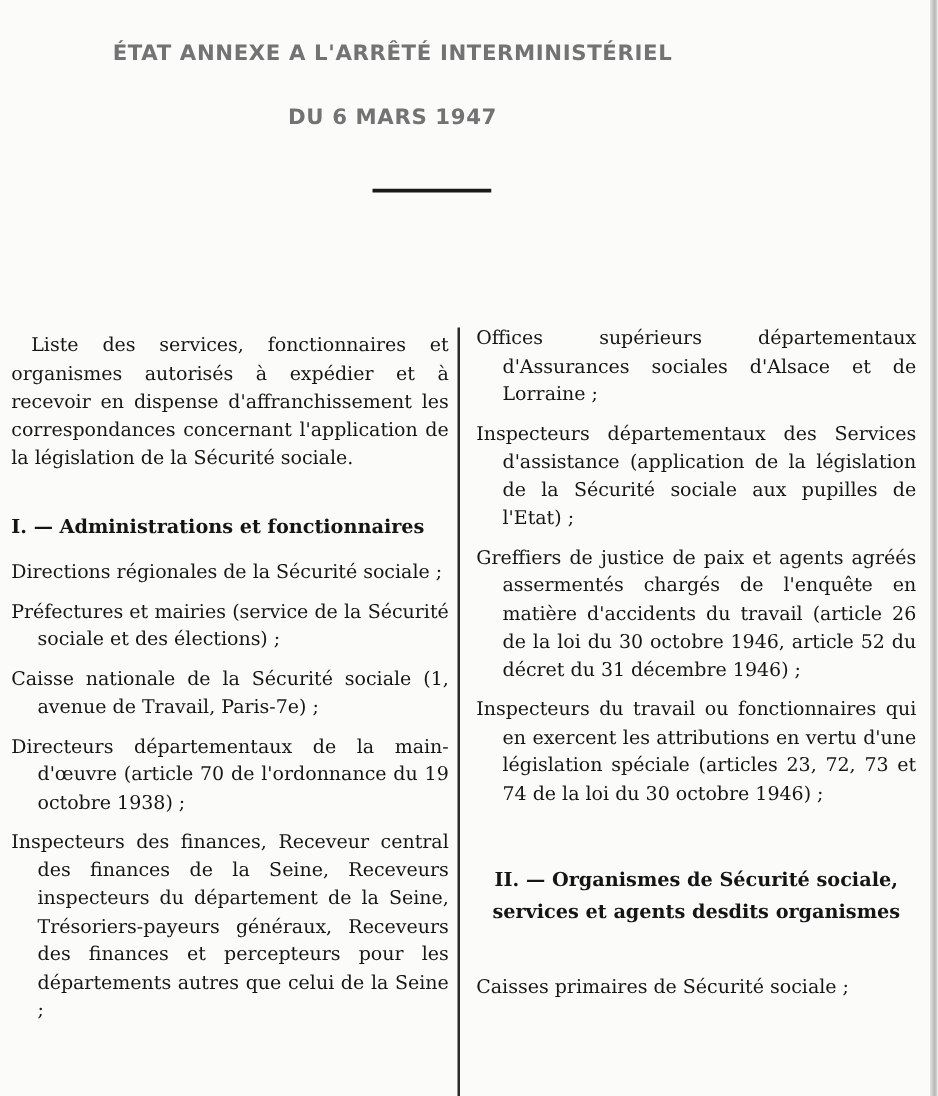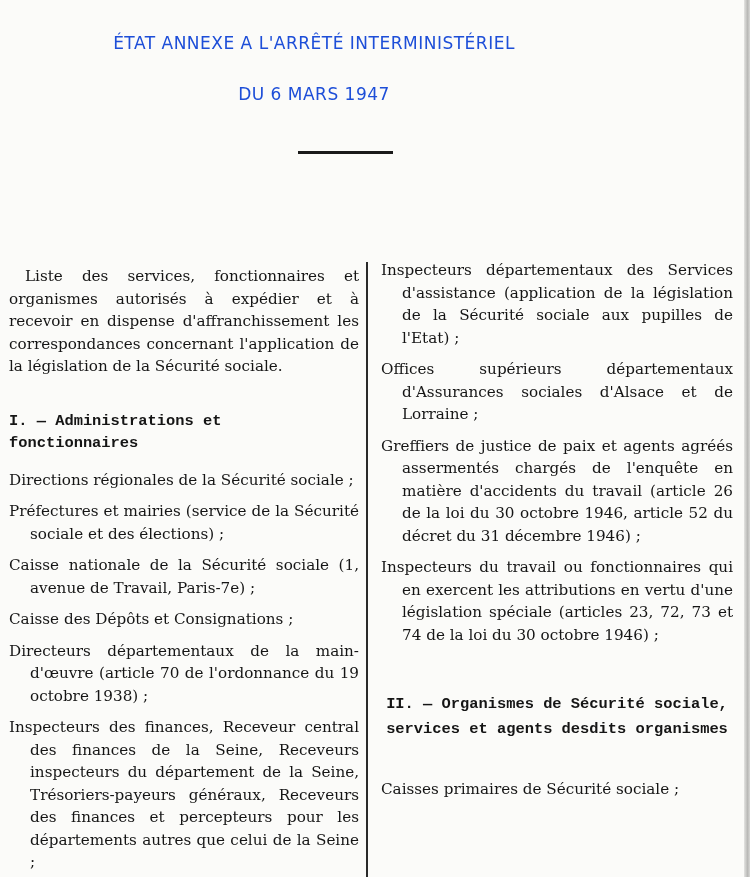--- a/index.html
+++ b/index.html
@@ -19,23 +19,23 @@
       position: absolute;
       top: 0; right: 0;
       width: 6px; height: 877px;
       background: linear-gradient(to right, #e4e4e2, #b8b8b6 60%, #d9d9d7);
     }
     .title {
       position: absolute;
       left: 0; width: 628px;
       text-align: center;
       font-family: "DejaVu Sans", "Liberation Sans", sans-serif;
-      font-weight: normal;
+      font-weight: bold;
       letter-spacing: 0.5px;
-      color: #1d4ed8;
+      color: #737373;
     }
     .title-1 { top: 33px; font-size: 17px; }
     .title-2 { top: 84px; font-size: 17px; }
     .title-rule {
       position: absolute;
       top: 151px; left: 298px;
       width: 95px; height: 3px;
       background: #1a1a1a;
     }
     .col {
@@ -53,21 +53,20 @@
     }
     .intro {
       text-indent: 16px;
       text-align: justify;
       margin: 0 0 32px 0;
     }
     .section-heading {
       font-weight: bold;
       margin: 0 0 14px 0;
       font-size: 15.4px;
-      font-family: Liberation Mono, monospace;
     }
     .section-heading.right {
       text-align: center;
       margin: 46px 0 16px 0;
       line-height: 25px;
     }
     .entry {
       margin: 0 0 9px 0;
       padding-left: 21px;
       text-indent: -21px;
@@ -85,25 +84,24 @@
 <div class="title-rule"></div>
 
 <div class="col-divider"></div>
 
 <div class="col col-left">
   <p class="intro">Liste des services, fonctionnaires et organismes autorisés à expédier et à recevoir en dispense d'affranchissement les correspondances concernant l'application de la législation de la Sécurité sociale.</p>
   <p class="section-heading">I. — Administrations et fonctionnaires</p>
   <p class="entry">Directions régionales de la Sécurité sociale ;</p>
   <p class="entry">Préfectures et mairies (service de la Sécurité sociale et des élections) ;</p>
   <p class="entry">Caisse nationale de la Sécurité sociale (1, avenue de Travail, Paris-7e) ;</p>
-  <p class="entry">Caisse des Dépôts et Consignations ;</p>
   <p class="entry">Directeurs départementaux de la main-d'œuvre (article 70 de l'ordonnance du 19 octobre 1938) ;</p>
   <p class="entry">Inspecteurs des finances, Receveur central des finances de la Seine, Receveurs inspecteurs du département de la Seine, Trésoriers-payeurs généraux, Receveurs des finances et percepteurs pour les départements autres que celui de la Seine ;</p>
 </div>
 
 <div class="col col-right">
+  <p class="entry">Offices supérieurs départementaux d'Assurances sociales d'Alsace et de Lorraine ;</p>
   <p class="entry">Inspecteurs départementaux des Services d'assistance (application de la législation de la Sécurité sociale aux pupilles de l'Etat) ;</p>
-  <p class="entry">Offices supérieurs départementaux d'Assurances sociales d'Alsace et de Lorraine ;</p>
   <p class="entry">Greffiers de justice de paix et agents agréés assermentés chargés de l'enquête en matière d'accidents du travail (article 26 de la loi du 30 octobre 1946, article 52 du décret du 31 décembre 1946) ;</p>
   <p class="entry">Inspecteurs du travail ou fonctionnaires qui en exercent les attributions en vertu d'une législation spéciale (articles 23, 72, 73 et 74 de la loi du 30 octobre 1946) ;</p>
   <p class="section-heading right">II. — Organismes de Sécurité sociale, services et agents desdits organismes</p>
   <p class="entry tight">Caisses primaires de Sécurité sociale ;</p>
 </div>
 
 </body></html>

